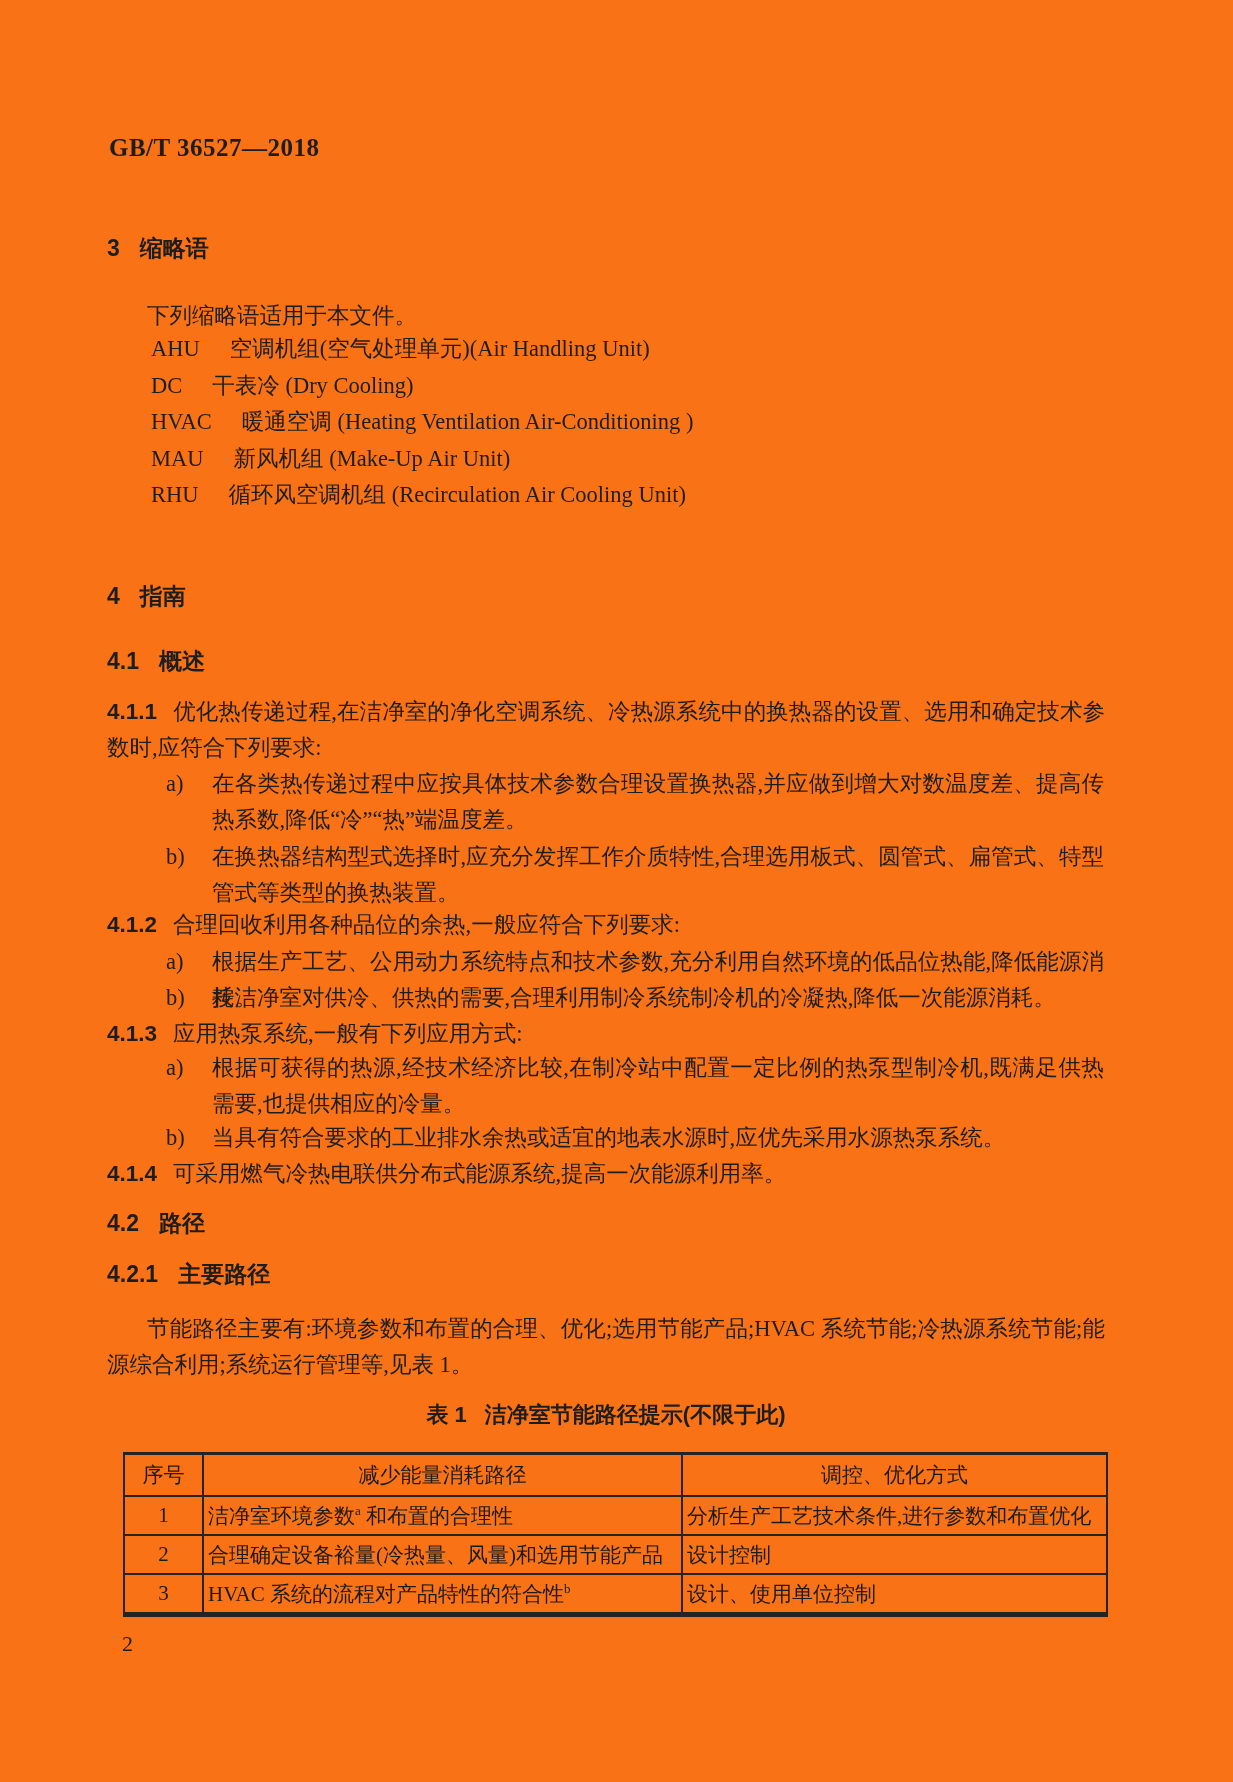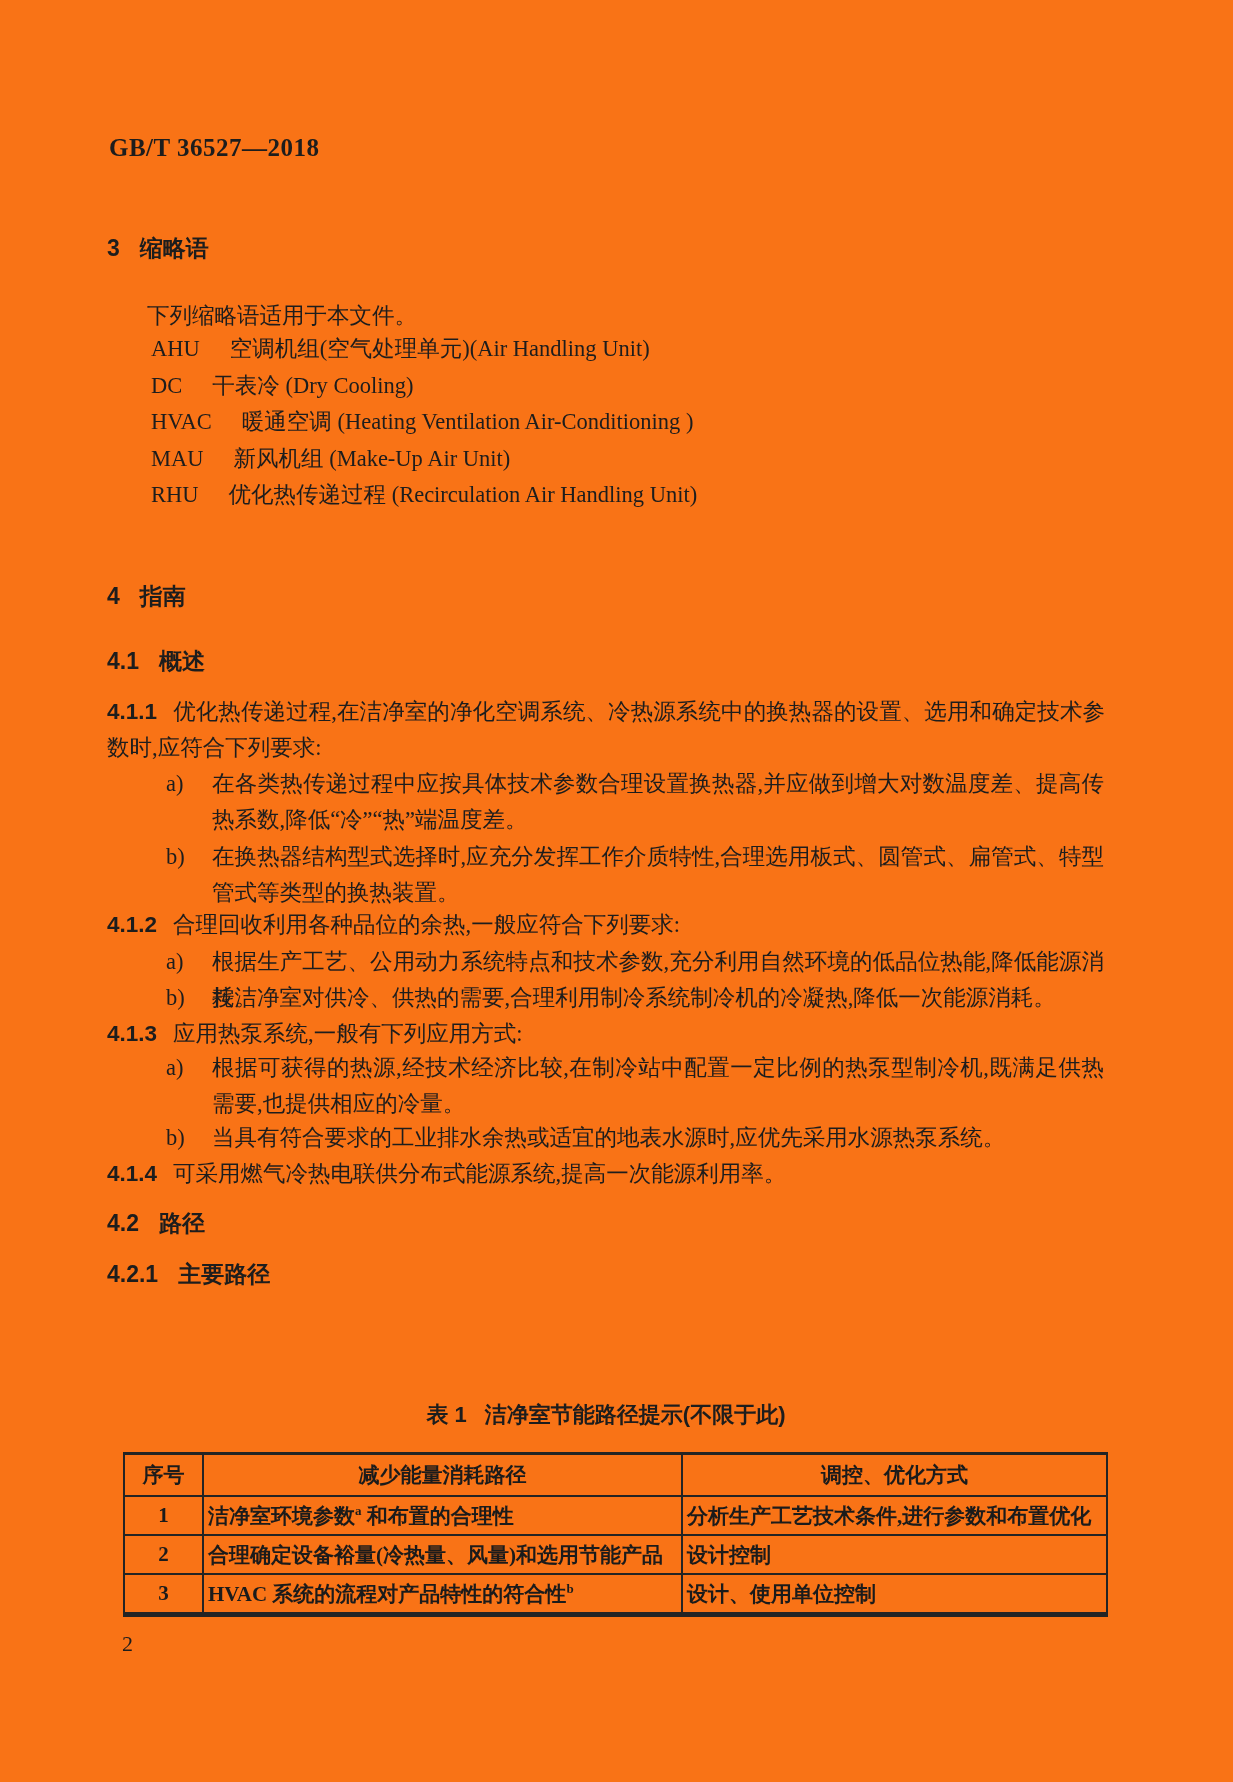--- a/index.html
+++ b/index.html
@@ -60,21 +60,21 @@
 
   table.std-table {
     left:123px; top:1452px;
     width:979px;
     border-collapse:collapse;
     font-size:21px;
     color:#1b1b1b;
     table-layout:fixed;
   }
   table.std-table { border:2px solid #242424; border-top-width:3px; border-bottom-width:5px; }
-  .std-table th, .std-table td { border:2px solid #242424; font-weight:bold; padding:0; }
+  .std-table th, .std-table td { border:2px solid #242424; font-weight:normal; padding:0; }
   .std-table th { height:40px; text-align:center; }
   .std-table td { height:37px; }
   .col-no   { width:77px;  text-align:center; }
   .col-path { width:477px; }
   .col-meth { width:423px; }
   td.cell-path, td.cell-method { text-align:left; padding-left:4px; }
   .std-table sup { font-size:13px; line-height:0; }
 
   .page-number { left:122px; top:1631px; font-size:22px; }
 </style>
@@ -89,21 +89,21 @@
     <span class="h-num">3</span><span>缩略语</span>
   </div>
 
   <div class="abs body-line" style="left:147px; top:298px;">下列缩略语适用于本文件。</div>
 
   <div class="abs abbr-list">
     <div><span class="abbr-term">AHU</span><span>空调机组(空气处理单元)(Air Handling Unit)</span></div>
     <div><span class="abbr-term">DC</span><span>干表冷 (Dry Cooling)</span></div>
     <div><span class="abbr-term">HVAC</span><span>暖通空调 (Heating Ventilation Air-Conditioning )</span></div>
     <div><span class="abbr-term">MAU</span><span>新风机组 (Make-Up Air Unit)</span></div>
-    <div><span class="abbr-term">RHU</span><span>优化热传递过程 (Recirculation Air Handling Unit)</span></div>
+    <div><span class="abbr-term">RHU</span><span>循环风空调机组 (Recirculation Air Cooling Unit)</span></div>
   </div>
 
   <div class="abs heading" style="left:107px; top:582px;">
     <span class="h-num">4</span><span>指南</span>
   </div>
 
   <div class="abs heading" style="left:107px; top:647px;">
     <span class="h-num">4.1</span><span>概述</span>
   </div>
 
@@ -148,20 +148,21 @@
   </div>
 
   <div class="abs heading" style="left:107px; top:1209px;">
     <span class="h-num">4.2</span><span>路径</span>
   </div>
 
   <div class="abs heading" style="left:107px; top:1260px;">
     <span class="h-num">4.2.1</span><span>主要路径</span>
   </div>
 
+  <div class="abs clause para-indent" style="top:1311px;">节能路径主要有:环境参数和布置的合理、优化;选用节能产品;HVAC 系统节能;冷热源系统节能;能源综合利用;系统运行管理等,见表 1。</div>
 
   <div class="abs caption">
     <span>表 1</span><span class="cap-title">洁净室节能路径提示(不限于此)</span>
   </div>
 
   <table class="abs std-table">
     <thead>
       <tr>
         <th class="col-no">序号</th>
         <th class="col-path">减少能量消耗路径</th>

